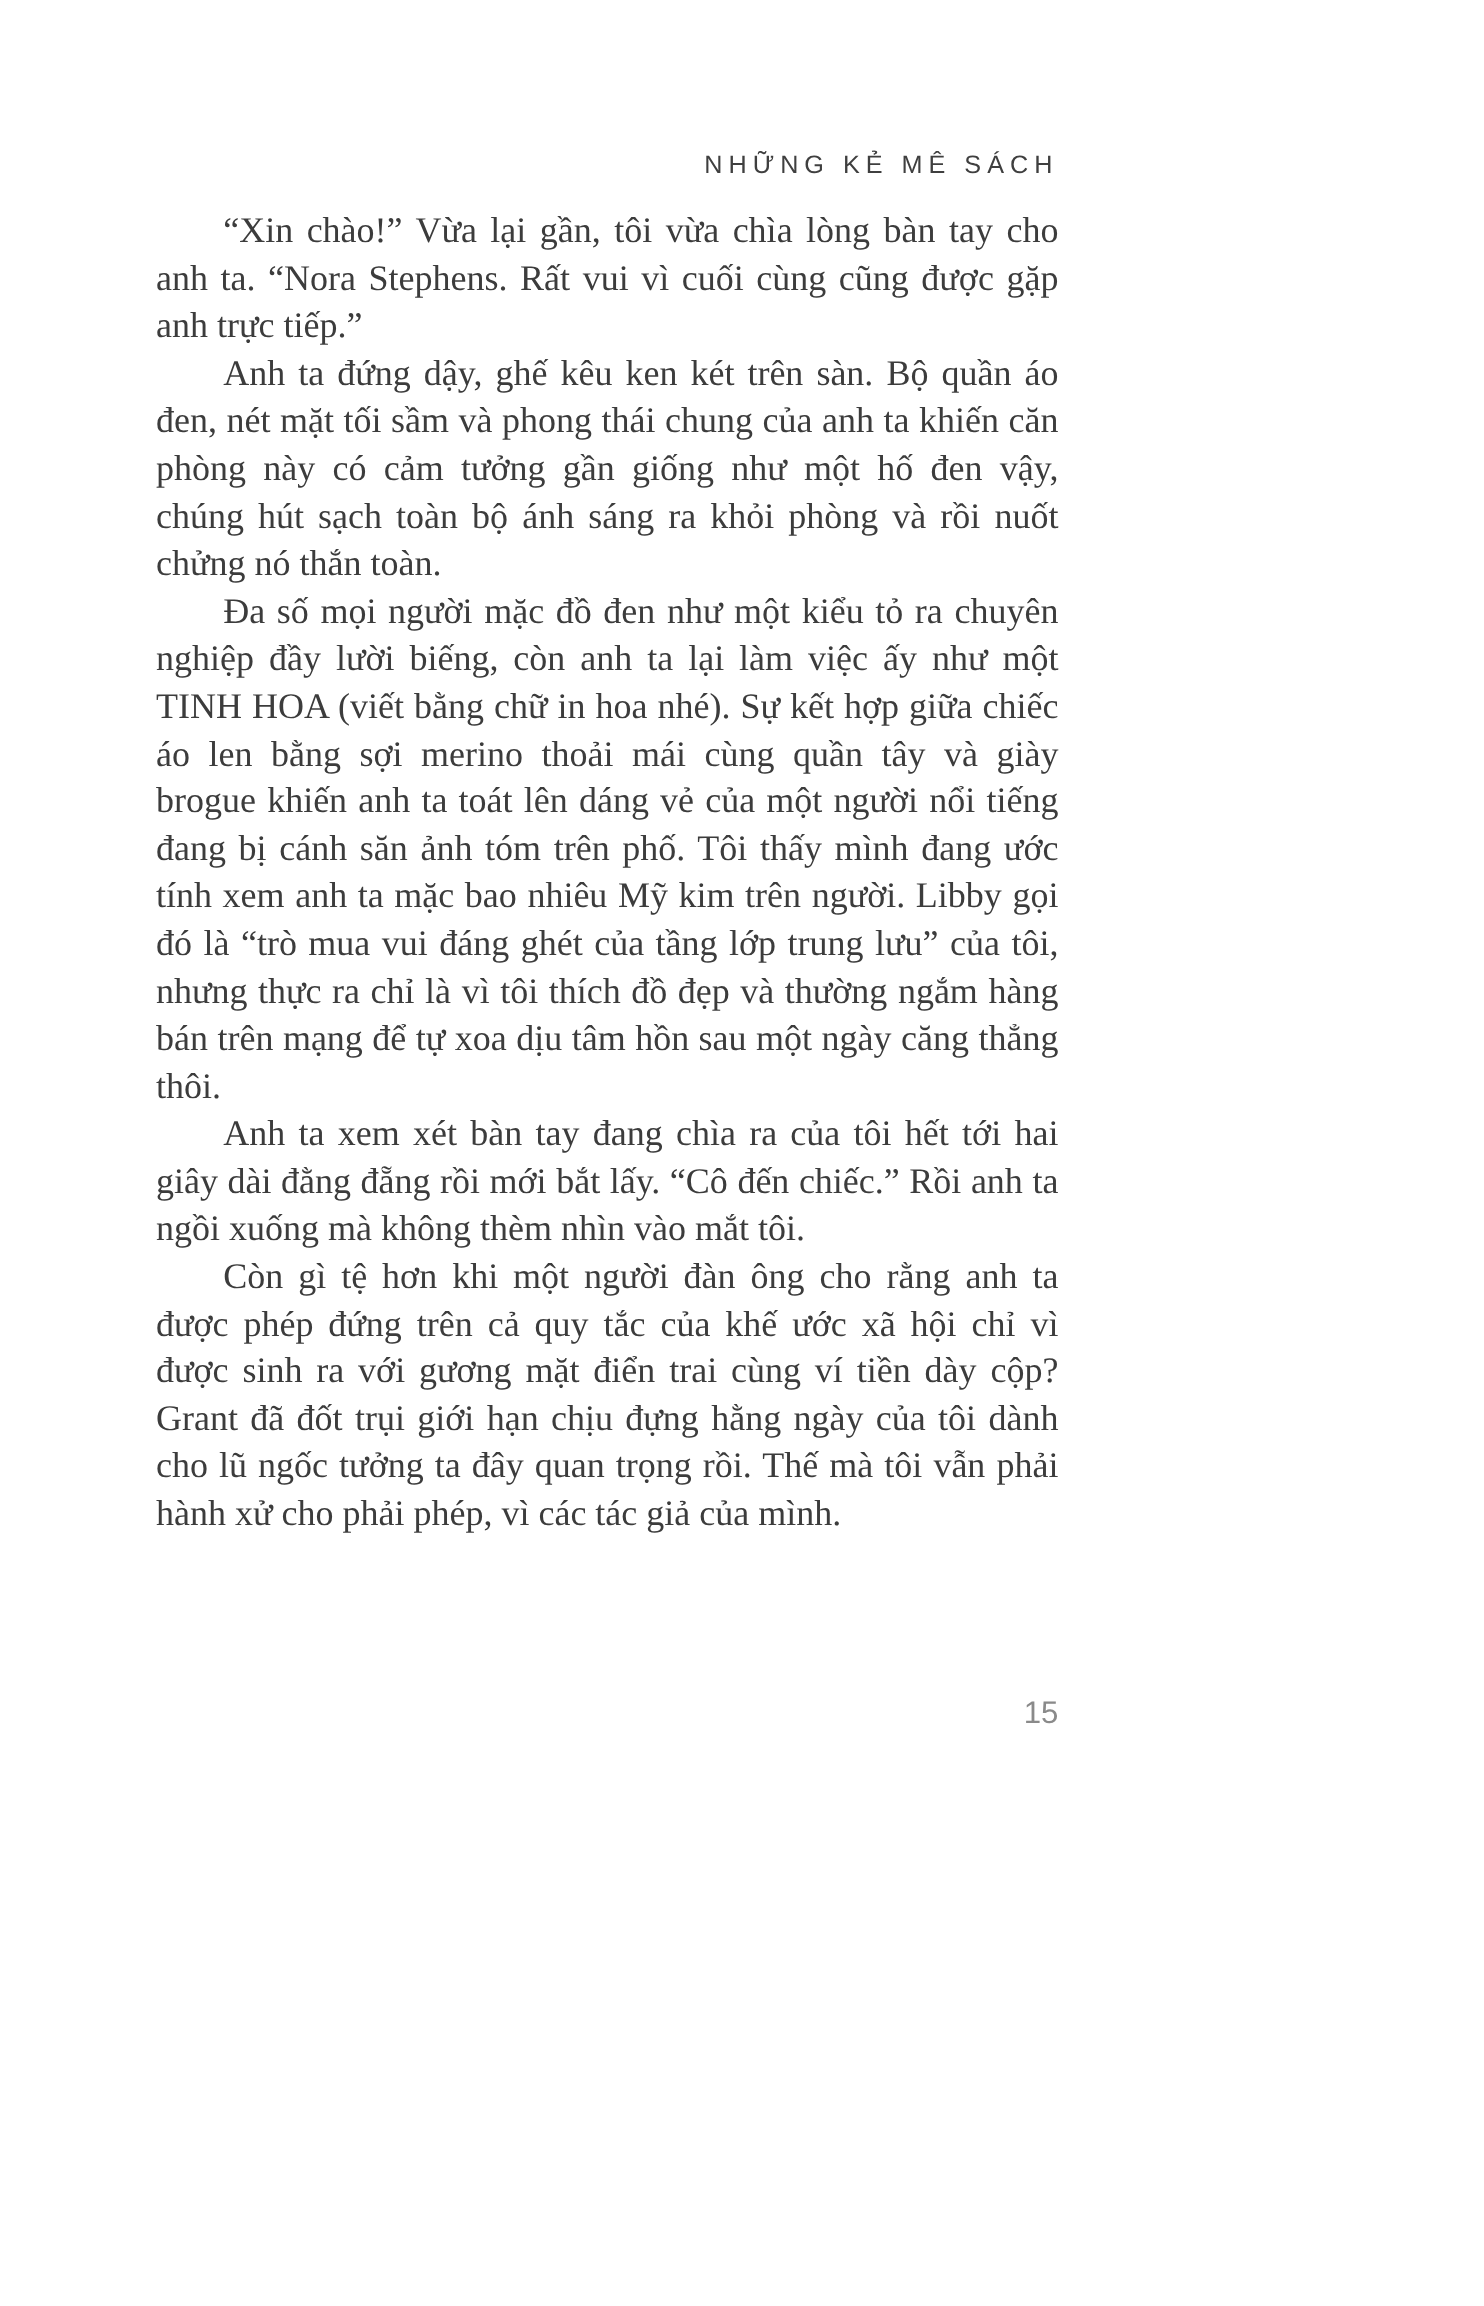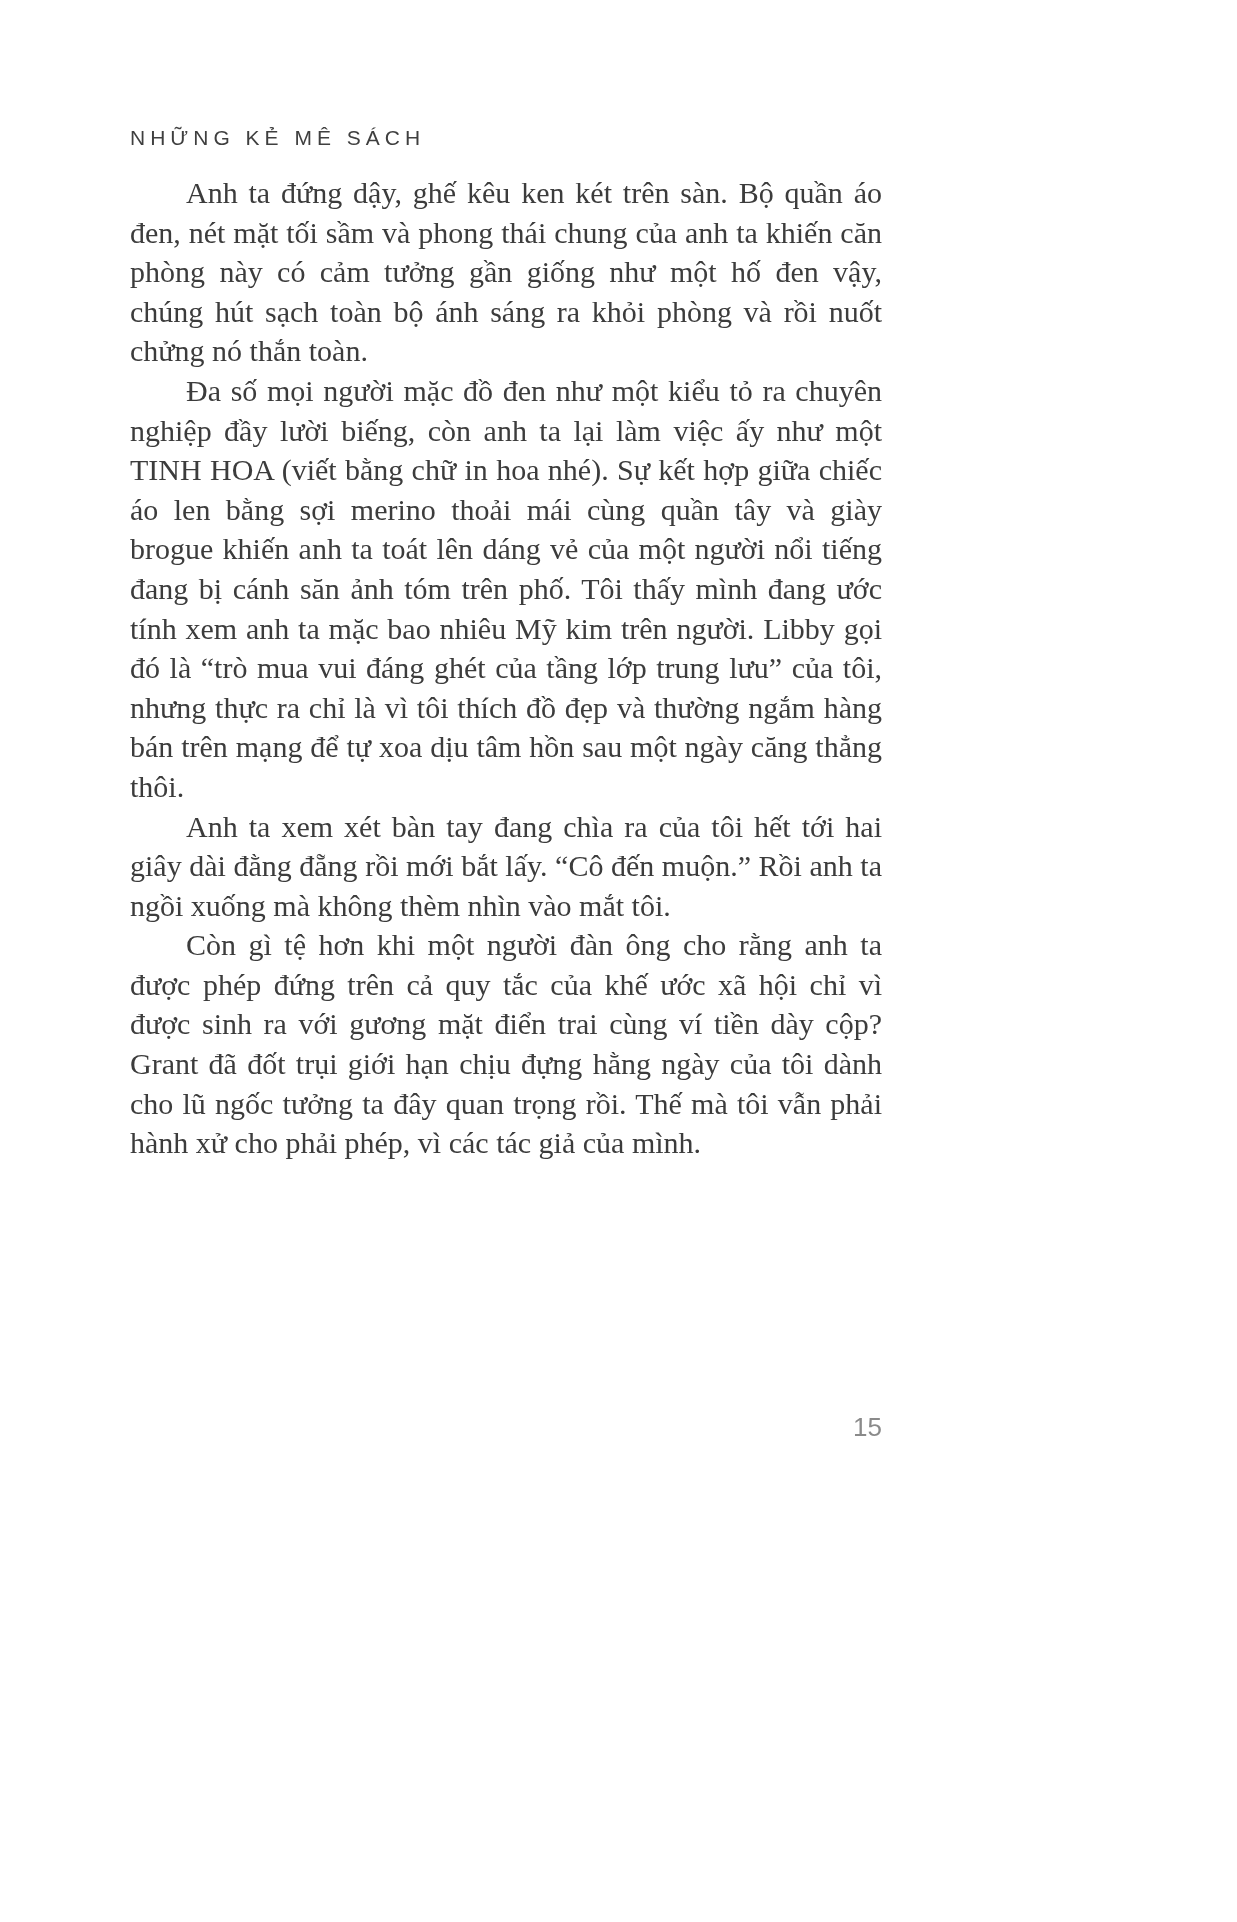--- a/index.html
+++ b/index.html
@@ -14,21 +14,21 @@
     background: #ffffff;
     overflow: hidden;
     font-family: "Liberation Serif", "DejaVu Serif", serif;
     color: #3c3c3c;
   }
   .running-head {
     position: absolute;
     top: 126px;
     left: 130px;
     width: 752px;
-    text-align: left;
+    text-align: right;
     font-family: "Liberation Sans", "DejaVu Sans", sans-serif;
     font-size: 21px;
     font-weight: 400;
     letter-spacing: 5px;
     color: #3f3f3f;
     white-space: nowrap;
   }
   .text-block {
     position: absolute;
     top: 173px;
@@ -57,21 +57,22 @@
   }
 </style>
 </head>
 <body>
 
 <div class="page">
 
   <div class="running-head">NHỮNG KẺ MÊ SÁCH</div>
 
   <div class="text-block">
+    <p>“Xin chào!” Vừa lại gần, tôi vừa chìa lòng bàn tay cho anh ta. “Nora Stephens. Rất vui vì cuối cùng cũng được gặp anh trực tiếp.”</p>
     <p>Anh ta đứng dậy, ghế kêu ken két trên sàn. Bộ quần áo đen, nét mặt tối sầm và phong thái chung của anh ta khiến căn phòng này có cảm tưởng gần giống như một hố đen vậy, chúng hút sạch toàn bộ ánh sáng ra khỏi phòng và rồi nuốt chửng nó thắn toàn.</p>
     <p>Đa số mọi người mặc đồ đen như một kiểu tỏ ra chuyên nghiệp đầy lười biếng, còn anh ta lại làm việc ấy như một TINH HOA (viết bằng chữ in hoa nhé). Sự kết hợp giữa chiếc áo len bằng sợi merino thoải mái cùng quần tây và giày brogue khiến anh ta toát lên dáng vẻ của một người nổi tiếng đang bị cánh săn ảnh tóm trên phố. Tôi thấy mình đang ước tính xem anh ta mặc bao nhiêu Mỹ kim trên người. Libby gọi đó là “trò mua vui đáng ghét của tầng lớp trung lưu” của tôi, nhưng thực ra chỉ là vì tôi thích đồ đẹp và thường ngắm hàng bán trên mạng để tự xoa dịu tâm hồn sau một ngày căng thẳng thôi.</p>
-    <p>Anh ta xem xét bàn tay đang chìa ra của tôi hết tới hai giây dài đằng đẵng rồi mới bắt lấy. “Cô đến muộn.” Rồi anh ta ngồi xuống mà không thèm nhìn vào mắt tôi.</p>
+    <p>Anh ta xem xét bàn tay đang chìa ra của tôi hết tới hai giây dài đằng đẵng rồi mới bắt lấy. “Cô đến chiếc.” Rồi anh ta ngồi xuống mà không thèm nhìn vào mắt tôi.</p>
     <p>Còn gì tệ hơn khi một người đàn ông cho rằng anh ta được phép đứng trên cả quy tắc của khế ước xã hội chỉ vì được sinh ra với gương mặt điển trai cùng ví tiền dày cộp? Grant đã đốt trụi giới hạn chịu đựng hằng ngày của tôi dành cho lũ ngốc tưởng ta đây quan trọng rồi. Thế mà tôi vẫn phải hành xử cho phải phép, vì các tác giả của mình.</p>
   </div>
 
   <div class="page-number">15</div>
 
 </div>
 
 </body></html>

